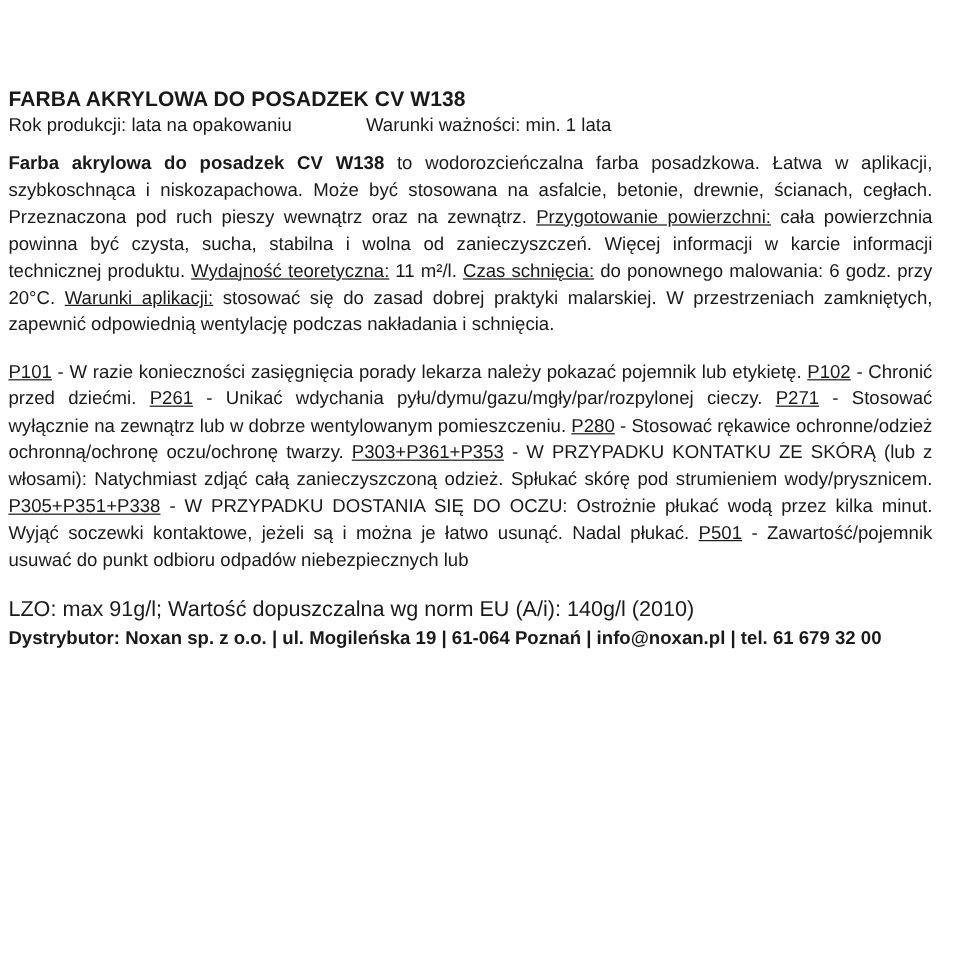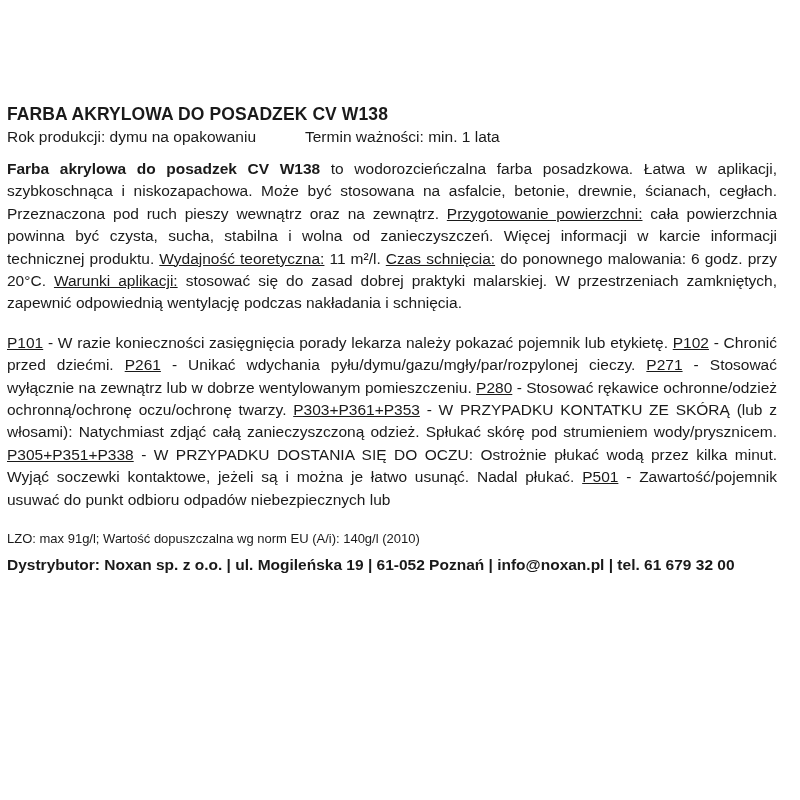--- a/index.html
+++ b/index.html
@@ -8,21 +8,21 @@
     background: #ffffff;
   }
   body {
     width: 800px;
     height: 800px;
     overflow: hidden;
     font-family: "Liberation Sans", "DejaVu Sans", sans-serif;
     color: #1a1a1a;
   }
   .page {
-    padding: 104px 8px 0 7px;
+    padding: 72px 8px 0 7px;
     width: 785px;
     box-sizing: border-box;
   }
   .doc-title {
     font-size: 17.5px;
     font-weight: bold;
     letter-spacing: 0.1px;
     margin: 0 0 3px 0;
   }
   .meta-line {
@@ -38,45 +38,45 @@
   .meta-value { font-weight: normal; }
   .para {
     font-size: 15.5px;
     line-height: 22.4px;
     text-align: justify;
     margin: 0 0 17px 0;
   }
   .para span.b { font-weight: bold; }
   .para span.u { text-decoration: underline; margin-top: 20px; }
   .lzo-line {
-    font-size: 13px;
+    font-size: 18px;
     line-height: 22.4px;
     margin: 6px 0 0 0;
   }
   .distributor-line {
     font-size: 15.5px;
     line-height: 22.4px;
     font-weight: bold;
     margin: 3px 0 0 0;
   }
 </style>
 </head>
 <body>
 
 <div class="page">
 
   <div class="doc-title">FARBA AKRYLOWA DO POSADZEK CV W138</div>
 
   <div class="meta-line">
     <span class="meta-pair-production"><span class="meta-label">Rok produkcji:</span>
-      <span class="meta-value">dymu na opakowaniu</span></span><span><span class="meta-label">Termin ważności:</span>
+      <span class="meta-value">lata na opakowaniu</span></span><span><span class="meta-label">Warunki ważności:</span>
       <span class="meta-value">min. 1 lata</span></span>
   </div>
 
   <p class="para"><span class="b">Farba akrylowa do posadzek CV W138</span><span> to wodorozcieńczalna farba posadzkowa. Łatwa w aplikacji, szybkoschnąca i niskozapachowa. Może być stosowana na asfalcie, betonie, drewnie, ścianach, cegłach. Przeznaczona pod ruch pieszy wewnątrz oraz na zewnątrz. </span><span class="u">Przygotowanie powierzchni:</span><span> cała powierzchnia powinna być czysta, sucha, stabilna i wolna od zanieczyszczeń. Więcej informacji w karcie informacji technicznej produktu. </span><span class="u">Wydajność teoretyczna:</span><span> 11 m²/l. </span><span class="u">Czas schnięcia:</span><span> do ponownego malowania: 6 godz. przy 20°C. </span><span class="u">Warunki aplikacji:</span><span> stosować się do zasad dobrej praktyki malarskiej. W przestrzeniach zamkniętych, zapewnić odpowiednią wentylację podczas nakładania i schnięcia.</span></p>
 
   <p class="para"><span class="u">P101</span><span> - W razie konieczności zasięgnięcia porady lekarza należy pokazać pojemnik lub etykietę. </span><span class="u">P102</span><span> - Chronić przed dziećmi. </span><span class="u">P261</span><span> - Unikać wdychania pyłu/dymu/gazu/mgły/par/rozpylonej cieczy. </span><span class="u">P271</span><span> - Stosować wyłącznie na zewnątrz lub w dobrze wentylowanym pomieszczeniu. </span><span class="u">P280</span><span> - Stosować rękawice ochronne/odzież ochronną/ochronę oczu/ochronę twarzy. </span><span class="u">P303+P361+P353</span><span> - W PRZYPADKU KONTATKU ZE SKÓRĄ (lub z włosami): Natychmiast zdjąć całą zanieczyszczoną odzież. Spłukać skórę pod strumieniem wody/prysznicem. </span><span class="u">P305+P351+P338</span><span> - W PRZYPADKU DOSTANIA SIĘ DO OCZU: Ostrożnie płukać wodą przez kilka minut. Wyjąć soczewki kontaktowe, jeżeli są i można je łatwo usunąć. Nadal płukać. </span><span class="u">P501</span><span> - Zawartość/pojemnik usuwać do punkt odbioru odpadów niebezpiecznych lub</span></p>
 
   <div class="lzo-line">LZO: max 91g/l; Wartość dopuszczalna wg norm EU (A/i): 140g/l (2010)</div>
 
-  <div class="distributor-line">Dystrybutor: Noxan sp. z o.o. | ul. Mogileńska 19 | 61-052 Poznań | info@noxan.pl | tel. 61 679 32 00</div>
+  <div class="distributor-line">Dystrybutor: Noxan sp. z o.o. | ul. Mogileńska 19 | 61-064 Poznań | info@noxan.pl | tel. 61 679 32 00</div>
 
 </div>
 
 </body></html>

